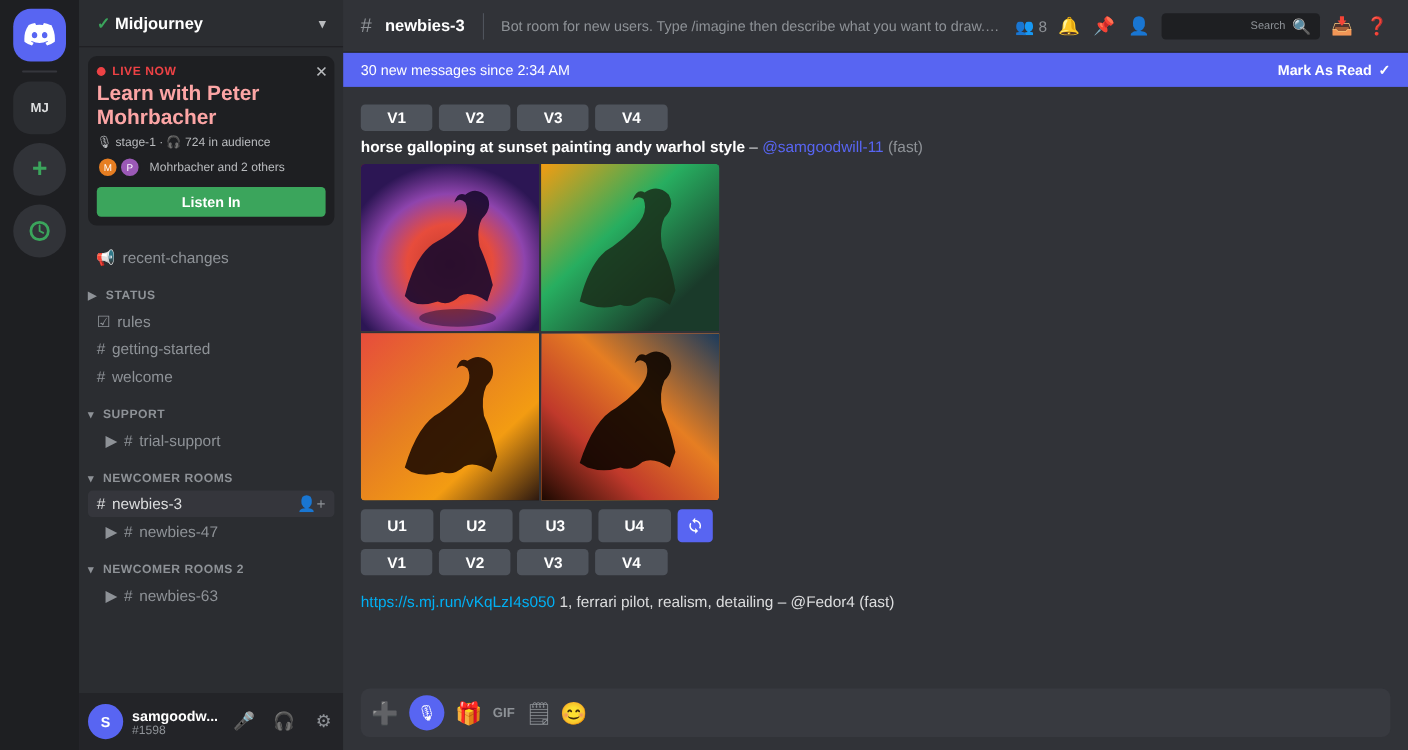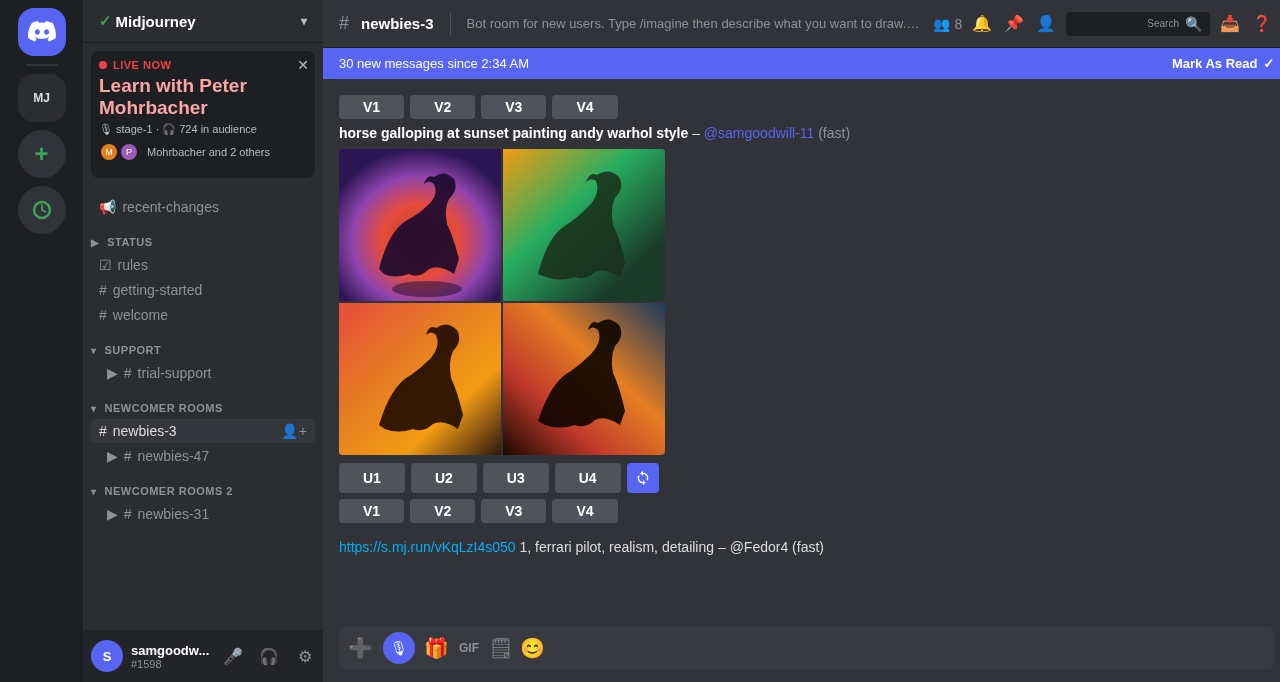--- a/index.html
+++ b/index.html
@@ -2,21 +2,21 @@
 <html><head>
   <meta charset="utf-8">
   <style>
     * { margin: 0; padding: 0; box-sizing: border-box; }
     body { font-family: 'Segoe UI', sans-serif; background: #313338; color: #dcddde; width: 1280px; height: 682px; overflow: hidden; display: flex; flex-direction: column; }
 
     .app-container { display: flex; height: 682px; width: 1280px; }
 
     
     .server-sidebar {
-      width: 83px;
+      width: 72px;
       background: #1e1f22;
       display: flex;
       flex-direction: column;
       align-items: center;
       padding: 8px 0;
       gap: 8px;
       flex-shrink: 0;
     }
     .server-icon {
       width: 48px; height: 48px; border-radius: 50%;
@@ -340,20 +340,21 @@
       </div>
       <div class="live-title">Learn with Peter Mohrbacher</div>
       <div class="live-meta">
         <span>🎙 stage-1 · 🎧 724 in audience</span>
       </div>
       <div style="display:flex;align-items:center;margin-bottom:8px;">
         <div class="live-avatar" style="background:#e67e22;">M</div>
         <div class="live-avatar" style="background:#9b59b6;margin-left:4px;">P</div>
         <span class="live-others">Mohrbacher and 2 others</span>
       </div>
+      <button class="listen-in-btn">Listen In</button>
       <span class="close-banner">✕</span>
     </div>
 
     <div class="channel-list">
 
       <div class="channel-item">
         <span class="channel-icon">📢</span>
         <span>recent-changes</span>
       </div>
 
@@ -400,21 +401,21 @@
         <span>newbies-47</span>
       </div>
 
       <div class="channel-category">
         <span class="chevron-small">▾</span>
         <span>NEWCOMER ROOMS 2</span>
       </div>
       <div class="channel-item" style="padding-left:16px;">
         <span class="channel-icon">▶</span>
         <span class="channel-icon">#</span>
-        <span>newbies-31</span>
+        <span>newbies-63</span>
       </div>
     </div>
 
     <div class="user-panel">
       <div class="user-avatar">
         <span>S</span>
       </div>
       <div class="user-info">
         <div class="user-name">samgoodw...</div>
         <div class="user-discriminator">#1598</div>

